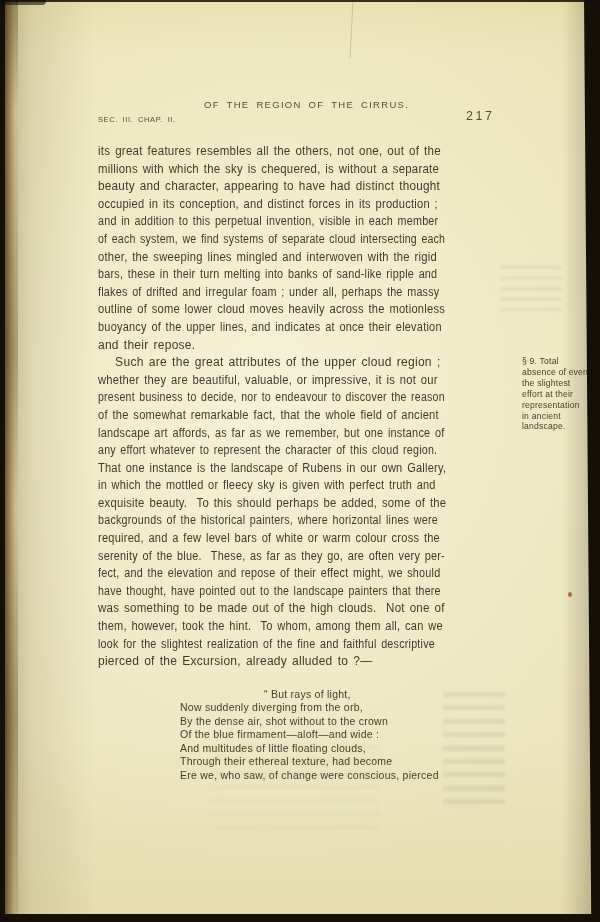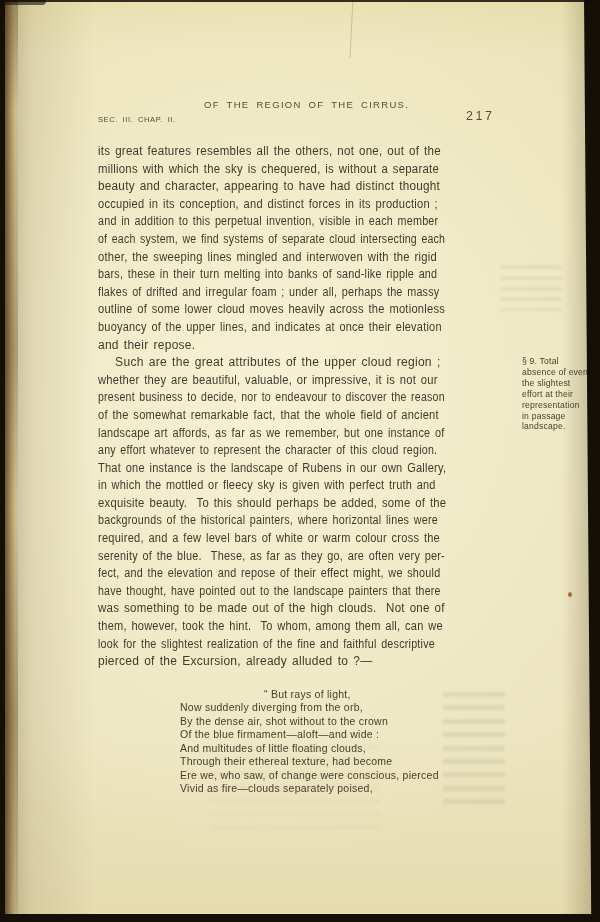--- a/index.html
+++ b/index.html
@@ -122,33 +122,32 @@
           <div class="text-line">pierced of the Excursion, already alluded to ?—</div>
         </div>
     </div>
 
     <div class="sidenote">
         <div class="side-line">§ 9. Total</div>
         <div class="side-line">absence of even</div>
         <div class="side-line">the slightest</div>
         <div class="side-line">effort at their</div>
         <div class="side-line">representation</div>
-        <div class="side-line">in passage</div>
+        <div class="side-line">in ancient</div>
         <div class="side-line">landscape.</div>
       </div>
 
     <div class="poem">
         <div class="poem-line">“ But rays of light,</div>
         <div class="poem-line">Now suddenly diverging from the orb,</div>
         <div class="poem-line">By the dense air, shot without to the crown</div>
         <div class="poem-line">Of the blue firmament—aloft—and wide :</div>
         <div class="poem-line">And multitudes of little floating clouds,</div>
         <div class="poem-line">Through their ethereal texture, had become</div>
         <div class="poem-line">Ere we, who saw, of change were conscious, pierced</div>
-        <div class="poem-line">Vivid as fire—clouds separately poised,</div>
       </div>
 
     <div class="foxing-dot"></div>
     <div class="crease"></div>
     <div class="ghost ghost-1"></div>
     <div class="ghost ghost-2"></div>
     <div class="ghost ghost-3"></div>
   </div>
 
   <div class="edge edge-left"></div>

